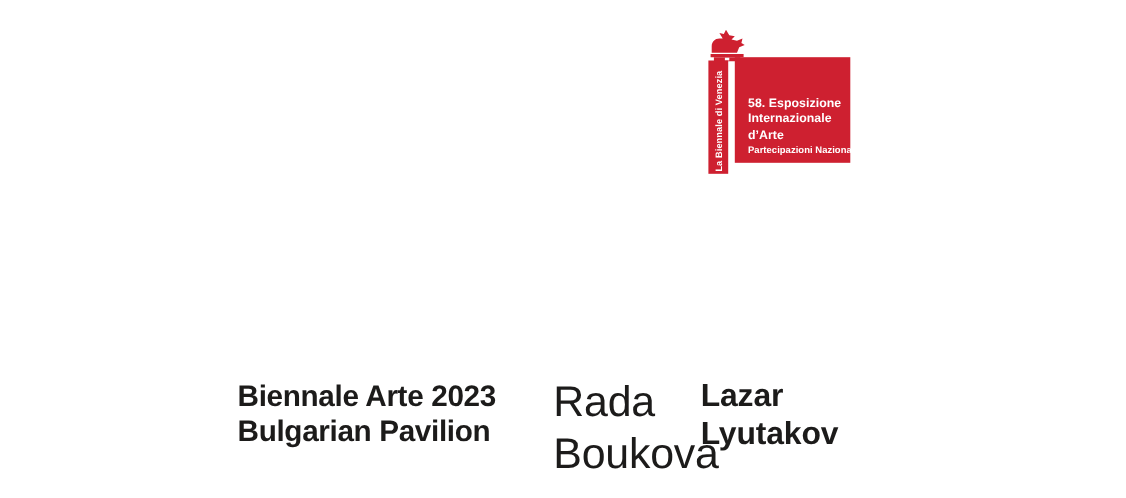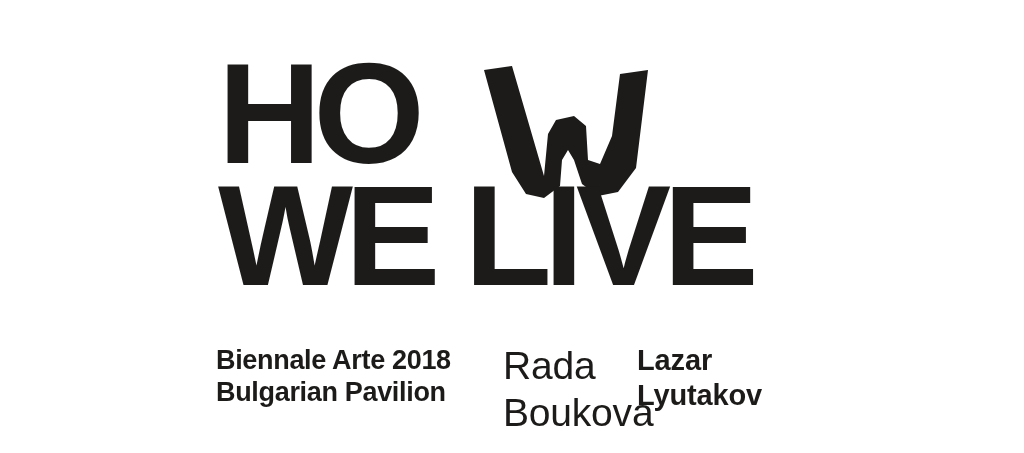--- a/index.html
+++ b/index.html
@@ -166,59 +166,64 @@
     font-weight: 700;
     font-size: 29px;
     letter-spacing: -0.005em;
   }
 </style>
 </head>
 <body>
 
 <div id="poster">
 
-  <div class="headline">
-    <div class="hl-how-text">HO</div>
-
-    <div class="hl-w">
-      <svg viewBox="0 0 170 136" xmlns="http://www.w3.org/2000/svg" aria-hidden="true">
-        <path fill="#1c1b1a" d="
-          M2,6
-          L30,2
-          L62,112
-          L66,70
-          L74,56
-          L92,52
-          L104,62
-          L106,96
-          L118,100
-          L130,72
-          L138,10
-          L166,6
-          L154,104
-          L136,128
-          L116,132
-          L100,120
-          L92,96
-          L86,86
-          L80,96
-          L78,122
-          L62,134
-          L44,130
-          L30,108
+
+  <div class="logo">
+
+    <div class="logo-lion">
+      <svg viewBox="0 0 34 30" xmlns="http://www.w3.org/2000/svg" aria-hidden="true">
+        <path fill="#ce2030" d="
+          M3,22
+          L3,16
+          C3,12 6,9 10,9
+          L13,9
+          L10,4
+          L14,5
+          L16,1
+          L19,6
+          L24,7
+          L21,10
+          L26,11
+          L31,9
+          L30,13
+          L33,15
+          L28,17
+          L26,22
           Z"></path>
+        <path fill="#ce2030" d="M2,23 L32,23 L32,26 L2,26 Z"></path>
+        <path fill="#ce2030" d="M5,26 L29,26 L29,30 L5,30 Z"></path>
+        <path fill="#ffffff" d="M15,26.5 L19,26.5 L19,29 L15,29 Z"></path>
       </svg>
     </div>
 
-    <div class="hl-line hl-line2">WE LIVE</div>
+    <div class="logo-bar">
+      <div class="logo-bar-text">La Biennale di Venezia</div>
+    </div>
+
+    <div class="logo-block">
+      <div class="logo-block-main">58. Esposizione
+Internazionale
+d’Arte</div>
+      <div class="logo-block-sub">Partecipazioni Nazionali</div>
+    </div>
+
   </div>
 
-
   <div class="credits">
-    <div class="credit-block credit-event">Biennale Arte 2018
+    <div class="credit-block credit-event">Biennale Arte 2023
 Bulgarian Pavilion</div>
     <div class="credit-block credit-artist1">Rada
 Boukova</div>
     <div class="credit-block credit-artist2">Lazar
 Lyutakov</div>
   </div>
 
 </div>
 
 </body></html>

